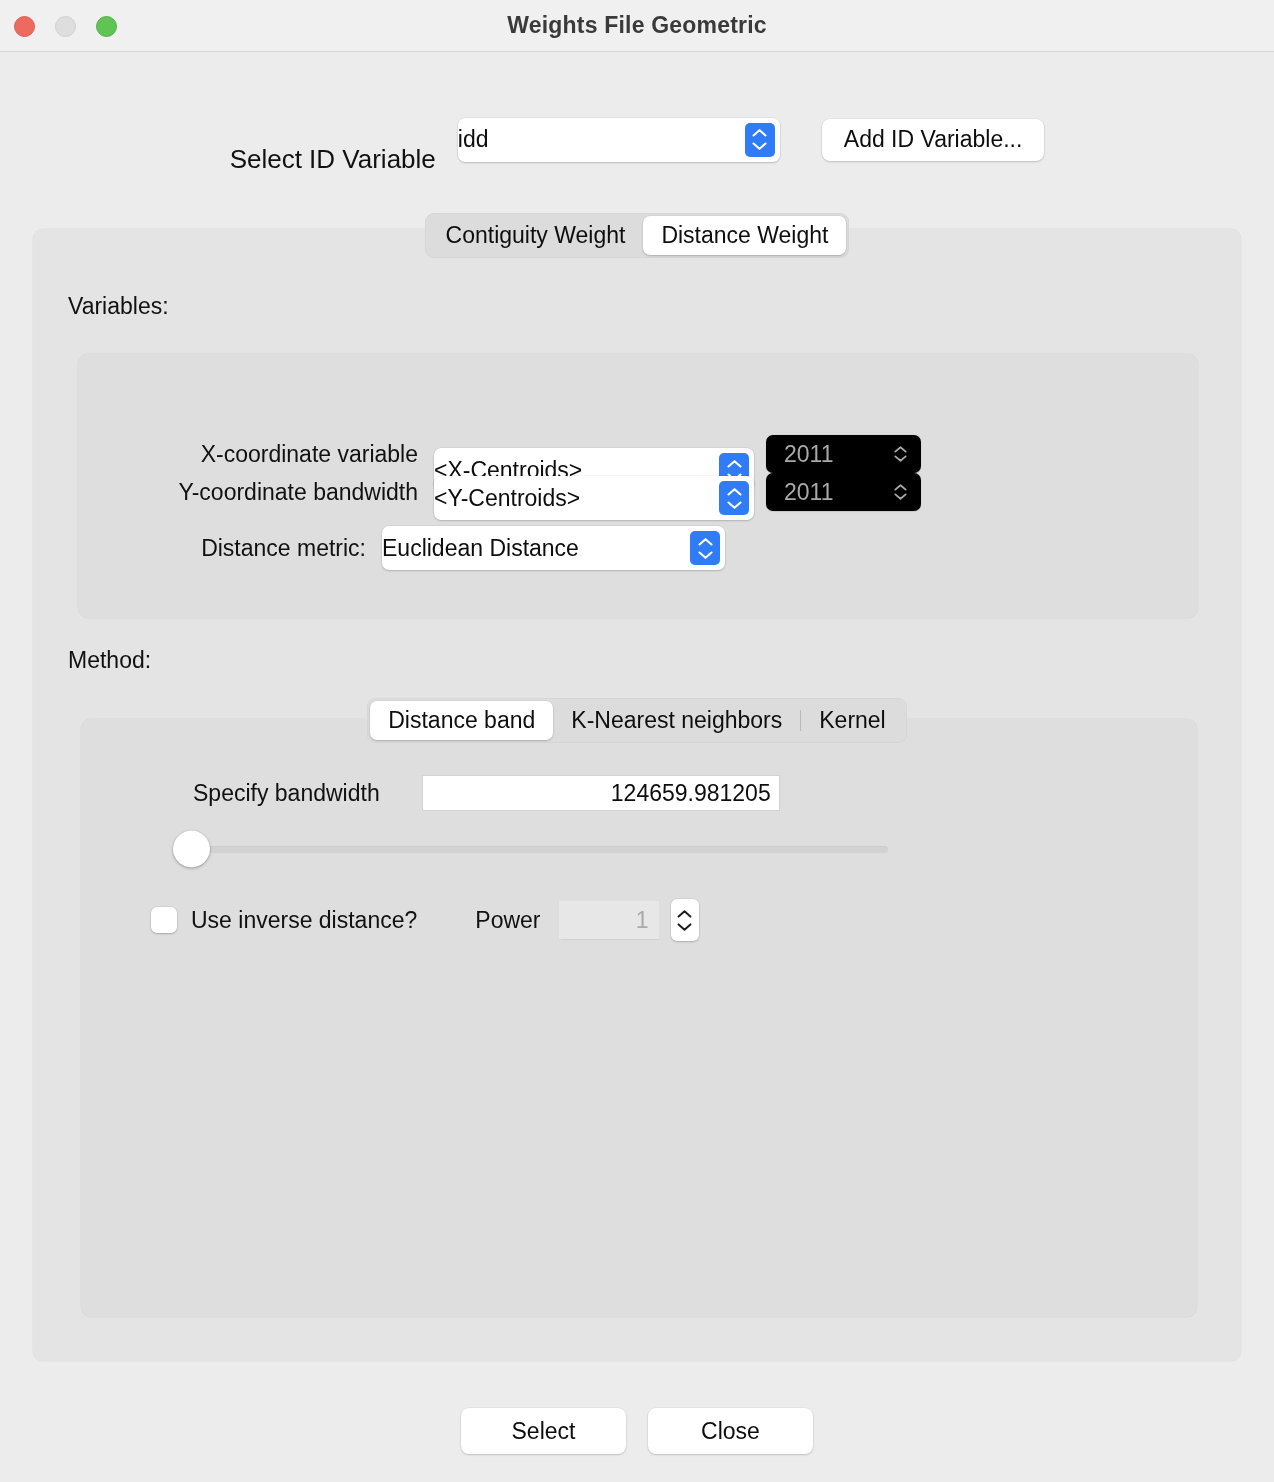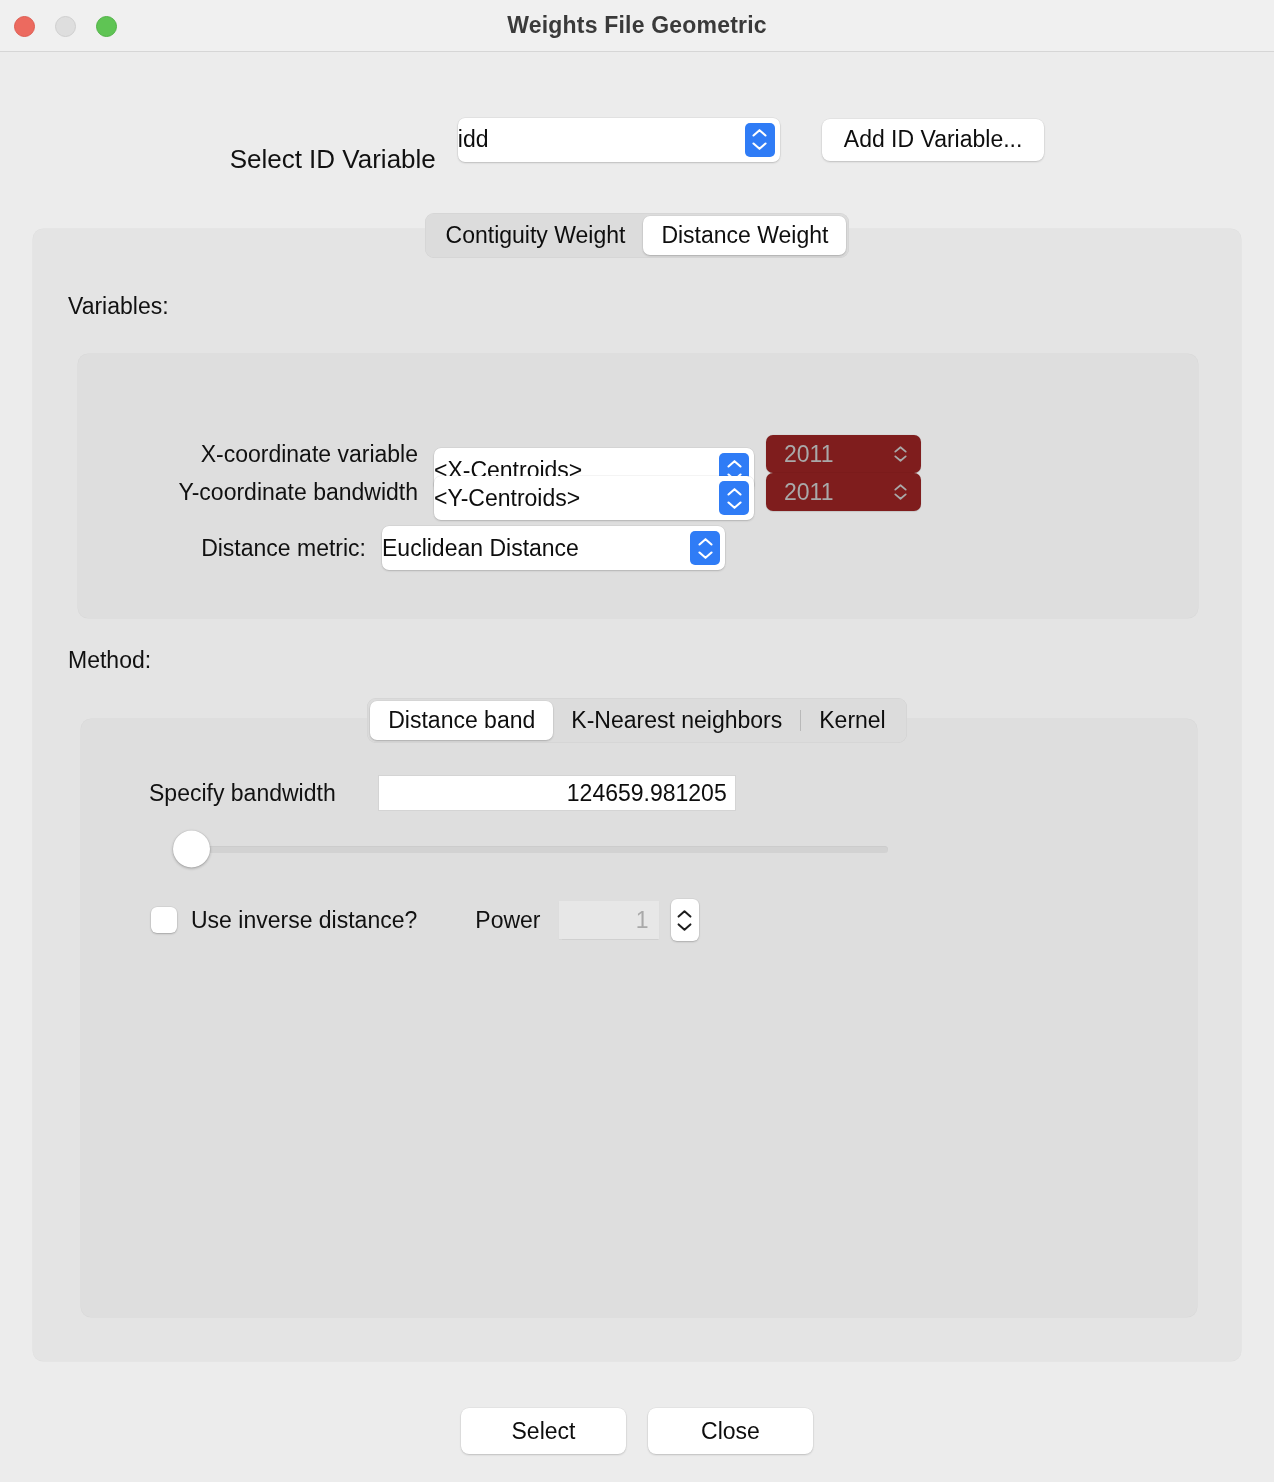--- a/index.html
+++ b/index.html
@@ -147,38 +147,38 @@
     position: absolute;
     display: flex; align-items: center;
   }
   .var-label {
     font-size: 23px; color: #111;
     text-align: right;
     margin-right: 16px;
   }
   .disabled-combo {
     width: 155px; height: 38px;
-    background: #7f1d1d;
+    background: #000000;
     border-radius: 7px;
     box-shadow: 0 0.5px 1px rgba(0,0,0,0.09), 0 0 0 0.5px rgba(0,0,0,0.04);
     display: flex; align-items: center;
     position: relative;
     margin-left: 12px;
   }
   .disabled-combo .val {
     flex: 1; padding-left: 18px;
     font-size: 23px; color: #a9a9a9;
   }
   .disabled-combo .stepglyph {
     margin-right: 14px;
     display: flex; flex-direction: column; gap: 2px;
   }
 
   
-  .bw-label { font-size: 23px; color: #111; }
+  .bw-label { font-size: 23px; color: #111; margin-left: 44px; }
   .flat-field {
     background: #ffffff;
     border: 0.5px solid #d4d4d4;
     height: 36px;
     display: flex; align-items: center; justify-content: flex-end;
     padding-right: 8px;
     font-size: 23px; color: #0d0d0d;
   }
   .slider-wrap {
     position: absolute;

